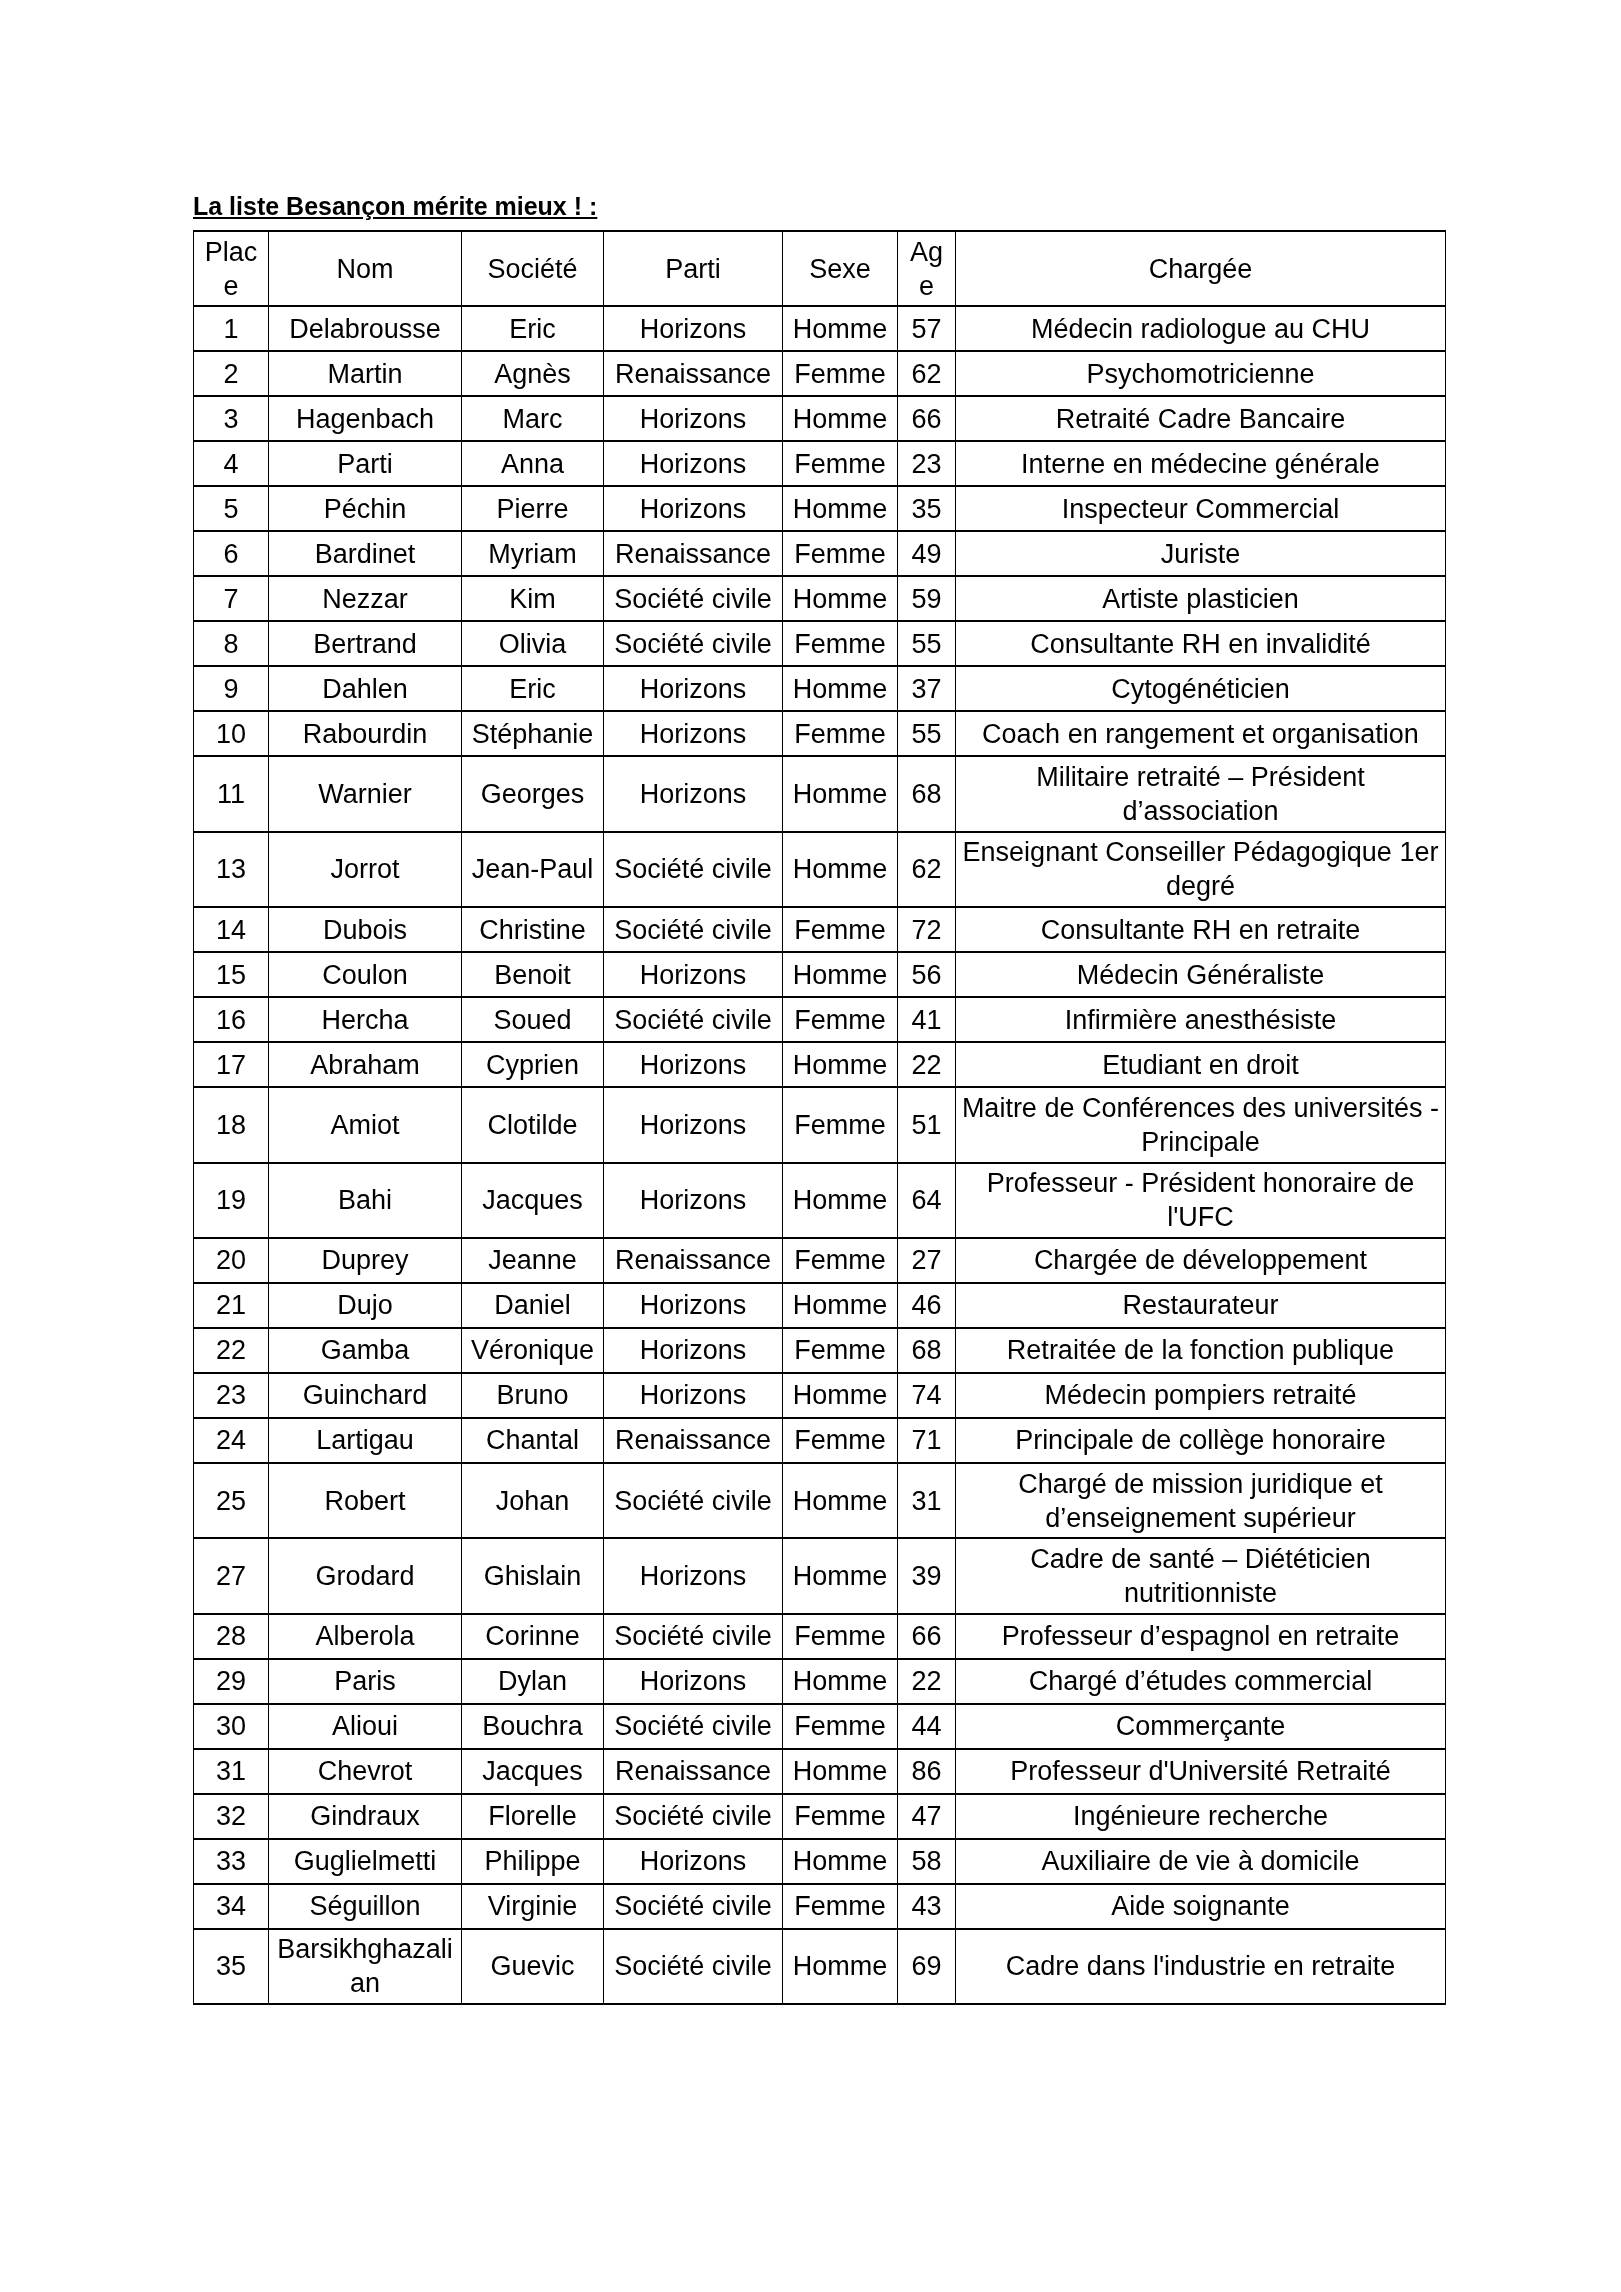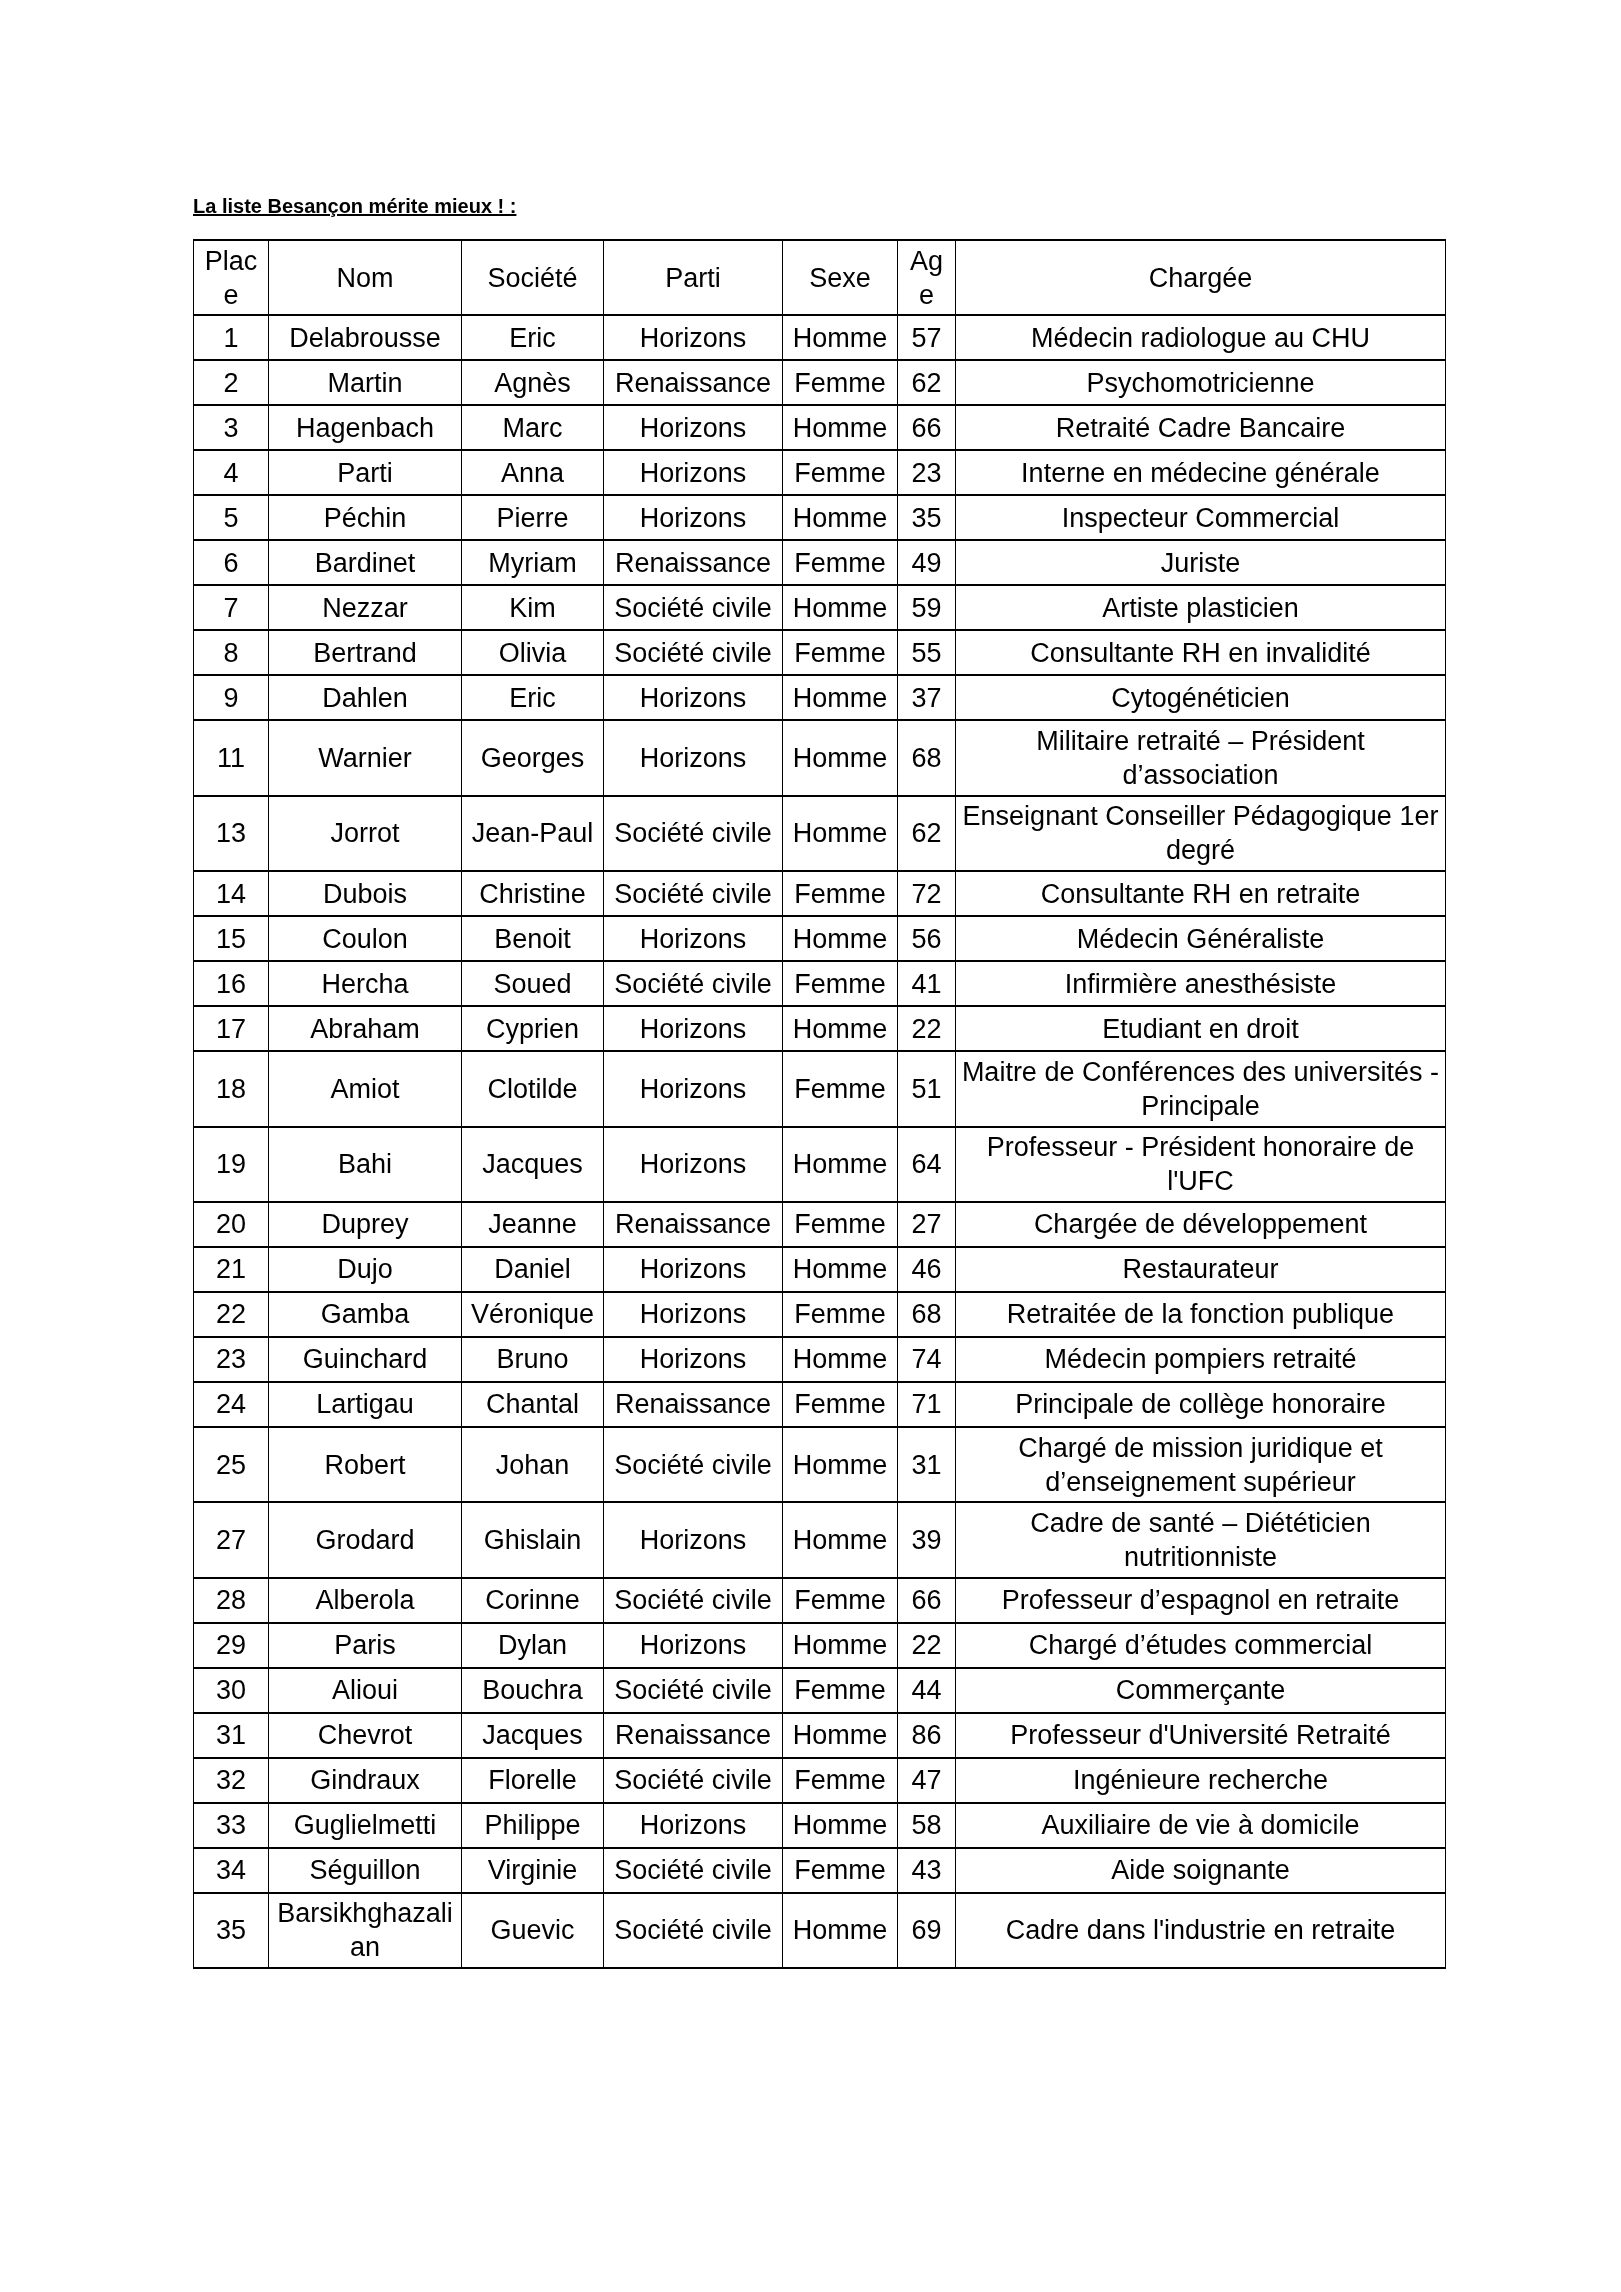--- a/index.html
+++ b/index.html
@@ -16,25 +16,25 @@
     font-family: "Liberation Sans", sans-serif;
     overflow: hidden;
   }
   .content {
     position: absolute;
     left: 193px;
     top: 190px;
     width: 1251px;
   }
   .doc-title {
-    font-size: 20px;
+    font-size: 25px;
     font-weight: bold;
     text-decoration: underline;
     line-height: 32px;
-    margin: 0 0 17px 0;
+    margin: 0 0 8px 0;
     letter-spacing: 0px;
   }
   table.candidates {
     border-collapse: collapse;
     table-layout: fixed;
     width: 1251px;
   }
   table.candidates th,
   table.candidates td {
     border-style: solid;
@@ -165,20 +165,29 @@
           <tr>
             <td>9</td>
             <td>Dahlen</td>
             <td>Eric</td>
             <td>Horizons</td>
             <td>Homme</td>
             <td>37</td>
             <td>Cytogénéticien</td>
           </tr>
           <tr>
+            <td>10</td>
+            <td>Rabourdin</td>
+            <td>Stéphanie</td>
+            <td>Horizons</td>
+            <td>Femme</td>
+            <td>55</td>
+            <td>Coach en rangement et organisation</td>
+          </tr>
+          <tr>
             <td>11</td>
             <td>Warnier</td>
             <td>Georges</td>
             <td>Horizons</td>
             <td>Homme</td>
             <td>68</td>
             <td>Militaire retraité – Président d’association</td>
           </tr>
           <tr>
             <td>13</td>

